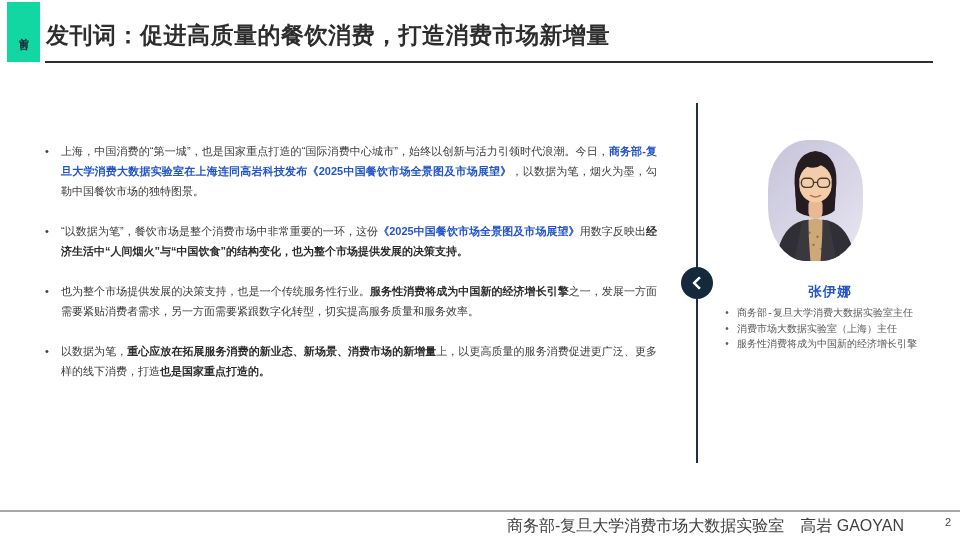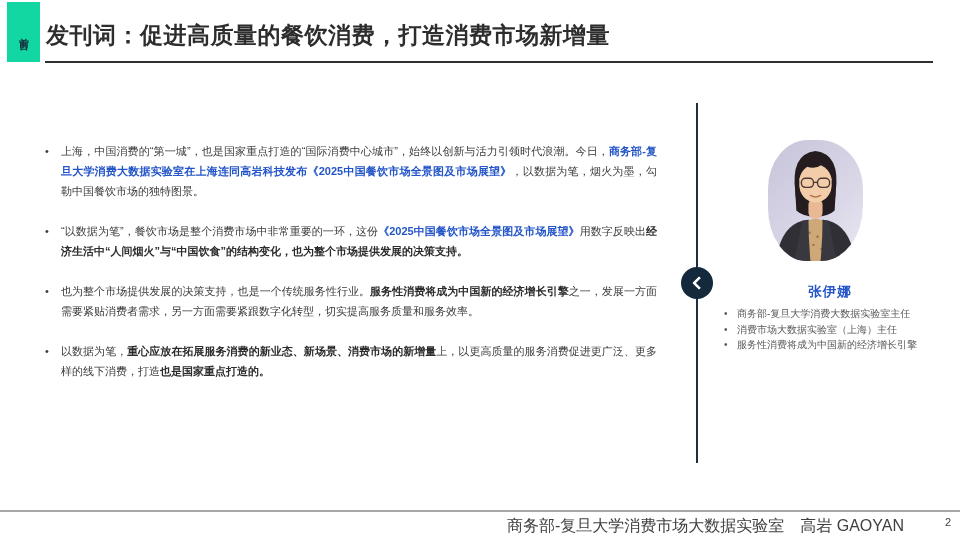--- a/index.html
+++ b/index.html
@@ -31,21 +31,21 @@
     background:#15293c; border:none; cursor:pointer; display:flex; align-items:center; justify-content:center; }
   .chevron-left { width:10px; height:10px; border-left:3px solid #ffffff; border-bottom:3px solid #ffffff;
     transform:rotate(45deg); margin-left:4px; border-radius:1px; }
 
   
   .photo-wrap { position:absolute; left:768px; top:140px; width:95px; height:121px; overflow:hidden;
     border-radius:42% 46% 44% 40% / 40% 40% 46% 44%; background:linear-gradient(135deg,#c7c4da 0%,#d7d5e6 55%,#e9e8f2 100%); }
   .photo-wrap svg { display:block; width:100%; height:100%; }
   .speaker-name { position:absolute; left:700px; top:272px; width:260px; text-align:center;
     font-size:13.5px; font-weight:bold; color:#2355c8; letter-spacing:1px;margin-top:11px; }
-  .credentials { position:absolute; left:724px; top:306px; width:225px; }
+  .credentials { position:absolute; left:724px; top:306px; width:225px;font-family:Liberation Mono, monospace; }
   .credentials li { list-style:none; position:relative; padding-left:13px; font-size:10px;
     line-height:15.5px; color:#595959; }
   .credentials li::before { content:"•"; position:absolute; left:0; top:0; color:#595959; }
 
   
   .footer-rule { position:absolute; left:0; top:510px; width:960px; height:2px; background:#a7a7a7; }
   .footer-org { position:absolute; right:56px; top:516px; font-size:16px; color:#404040; white-space:nowrap; }
   .page-number { position:absolute; right:9px; top:516px; font-size:11px; color:#404040; }
 </style>
 </head>

